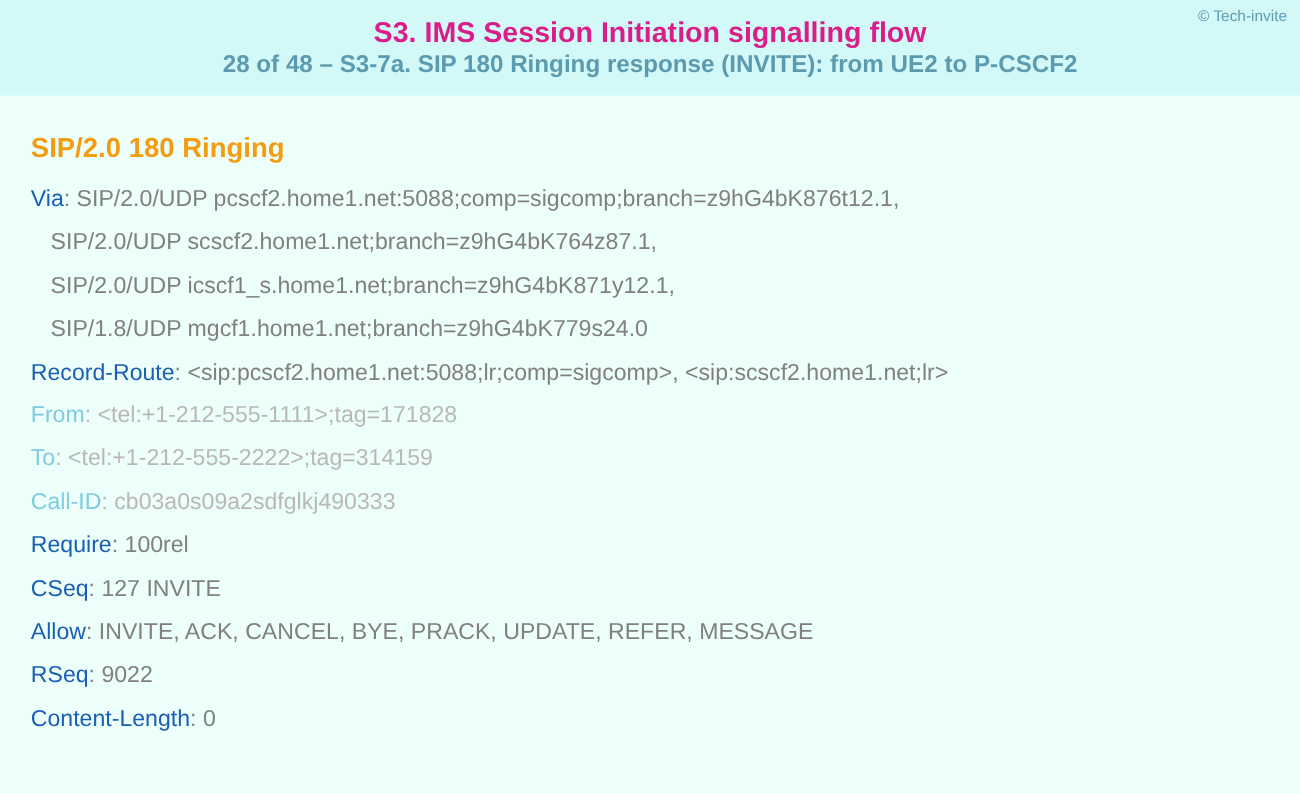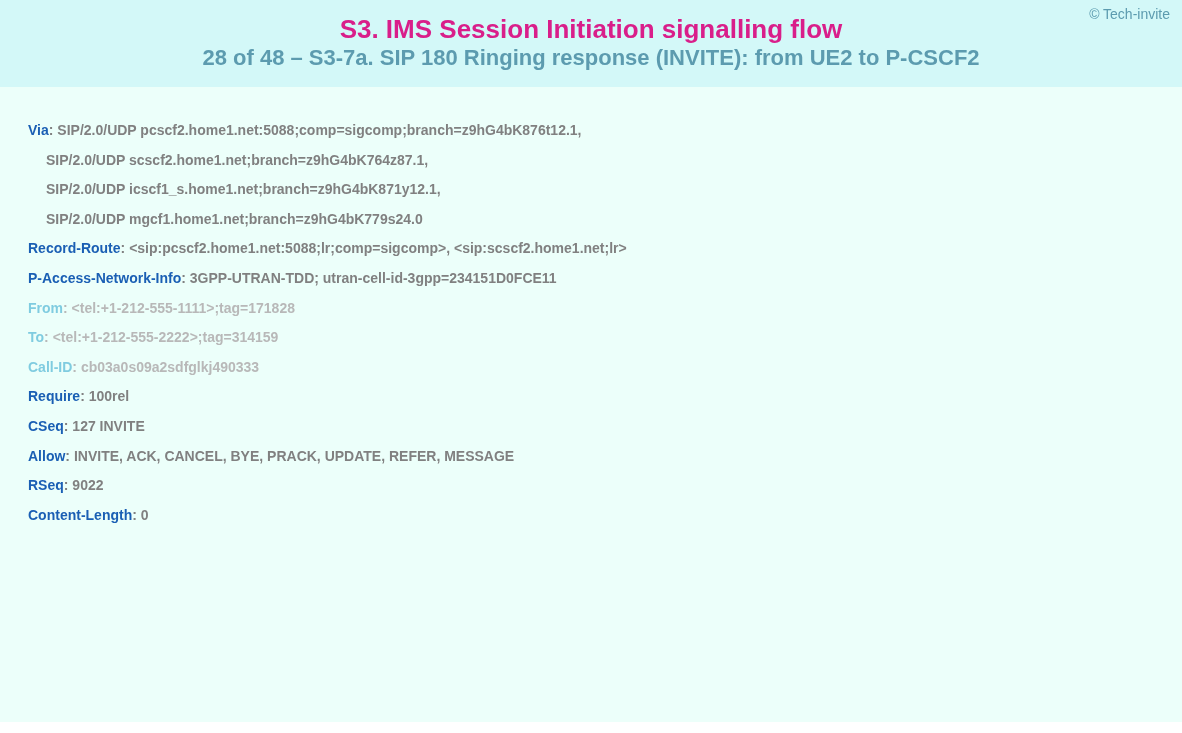--- a/index.html
+++ b/index.html
@@ -43,24 +43,24 @@
       padding: 34px 28px 28px 28px;
       min-height: 635px;
     }
     .sip-status {
       color: #f39c12;
       font-size: 25px;
       font-weight: bold;
       margin-bottom: 16px;
     }
     .sip-line {
-      font-size: 14px;
+      font-size: 21px;
       line-height: 1.4;
       margin-bottom: 10px;
-      font-weight: bold;
+      font-weight: normal;
     }
     .indent {
       padding-left: 18px;
     }
     .header-name {
       color: #1a5fb4;
     }
     .header-name-faded {
       color: #7fcce0;
     }
@@ -74,27 +74,27 @@
 </head>
 <body>
 
 <div class="header-block">
   <div class="copyright">© Tech-invite</div>
   <div class="title-main">S3. IMS Session Initiation signalling flow</div>
   <div class="subtitle">28 of 48 – S3-7a. SIP 180 Ringing response (INVITE): from UE2 to P-CSCF2</div>
 </div>
 
 <div class="content-block">
+  <div class="sip-status">SIP/2.0 180 Ringing</div>
   <div id="headers-container">
       <div class="sip-line"><span class="header-name">Via</span><span class="header-value">: </span><span class="header-value">SIP/2.0/UDP pcscf2.home1.net:5088;comp=sigcomp;branch=z9hG4bK876t12.1,</span></div>
       <div class="sip-line indent"><span class="header-value">SIP/2.0/UDP scscf2.home1.net;branch=z9hG4bK764z87.1,</span></div>
       <div class="sip-line indent"><span class="header-value">SIP/2.0/UDP icscf1_s.home1.net;branch=z9hG4bK871y12.1,</span></div>
-      <div class="sip-line indent"><span class="header-value">SIP/2.0/UDP mgcf1.home1.net;branch=z9hG4bK779s24.0</span></div>
+      <div class="sip-line indent"><span class="header-value">SIP/1.8/UDP mgcf1.home1.net;branch=z9hG4bK779s24.0</span></div>
       <div class="sip-line"><span class="header-name">Record-Route</span><span class="header-value">: </span><span class="header-value">&lt;sip:pcscf2.home1.net:5088;lr;comp=sigcomp&gt;, &lt;sip:scscf2.home1.net;lr&gt;</span></div>
-      <div class="sip-line"><span class="header-name">P-Access-Network-Info</span><span class="header-value">: </span><span class="header-value">3GPP-UTRAN-TDD; utran-cell-id-3gpp=234151D0FCE11</span></div>
       <div class="sip-line"><span class="header-name-faded">From</span><span class="header-value-faded">: </span><span class="header-value-faded">&lt;tel:+1-212-555-1111&gt;;tag=171828</span></div>
       <div class="sip-line"><span class="header-name-faded">To</span><span class="header-value-faded">: </span><span class="header-value-faded">&lt;tel:+1-212-555-2222&gt;;tag=314159</span></div>
       <div class="sip-line"><span class="header-name-faded">Call-ID</span><span class="header-value-faded">: </span><span class="header-value-faded">cb03a0s09a2sdfglkj490333</span></div>
       <div class="sip-line"><span class="header-name">Require</span><span class="header-value">: </span><span class="header-value">100rel</span></div>
       <div class="sip-line"><span class="header-name">CSeq</span><span class="header-value">: </span><span class="header-value">127 INVITE</span></div>
       <div class="sip-line"><span class="header-name">Allow</span><span class="header-value">: </span><span class="header-value">INVITE, ACK, CANCEL, BYE, PRACK, UPDATE, REFER, MESSAGE</span></div>
       <div class="sip-line"><span class="header-name">RSeq</span><span class="header-value">: </span><span class="header-value">9022</span></div>
       <div class="sip-line"><span class="header-name">Content-Length</span><span class="header-value">: </span><span class="header-value">0</span></div>
     </div>
 </div>

